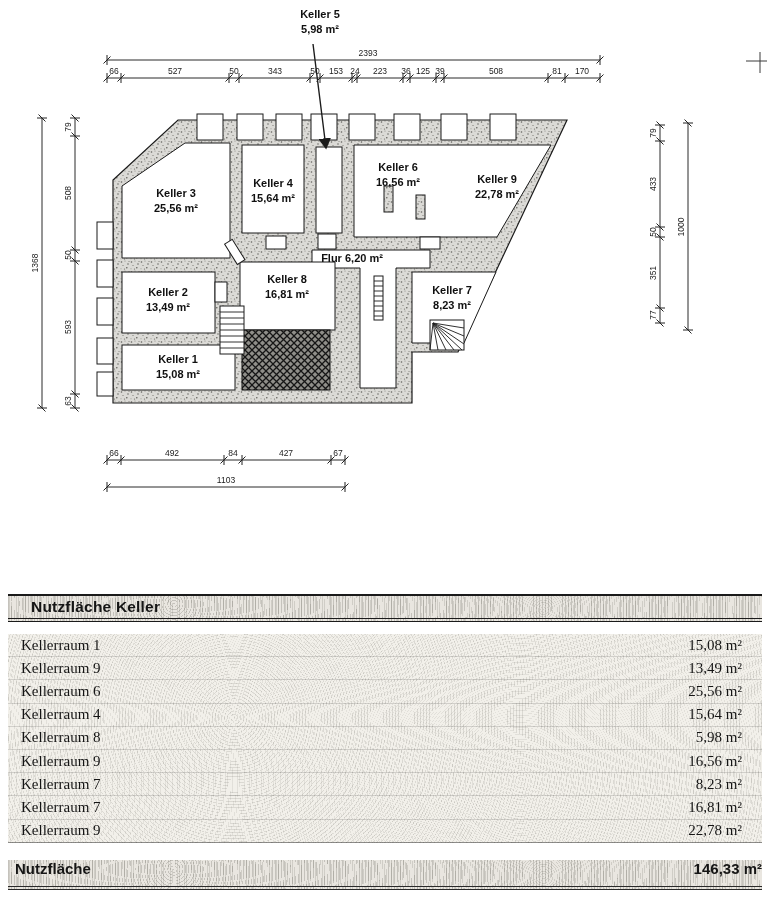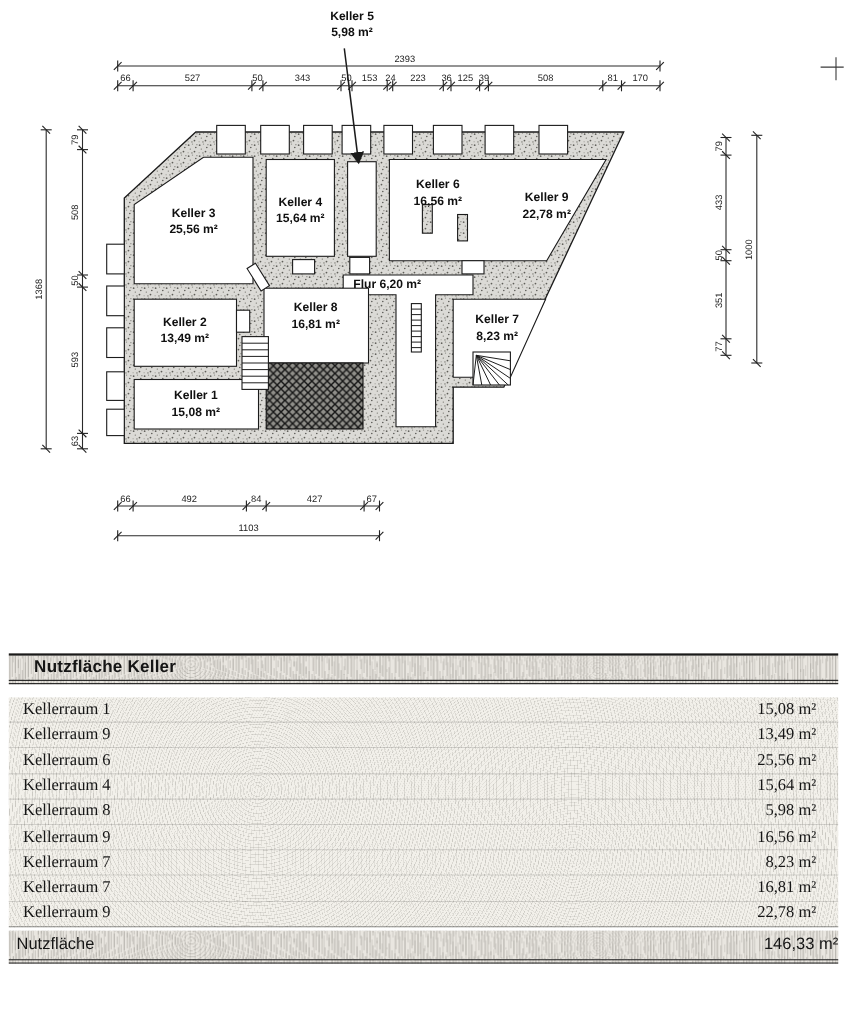--- a/index.html
+++ b/index.html
@@ -37,22 +37,22 @@
   }
   .rows{margin-top:12px;}
   .row{
     display:flex;justify-content:space-between;align-items:center;
     height:22.2px;font-size:15px;border-bottom:1px solid rgba(40,40,40,.16);font-family:Liberation Serif, serif;
   }
   .row:last-child{border-bottom:1px solid rgba(40,40,40,.5);}
   .row .lbl{padding-left:13px;}
   .row .val{padding-right:20px;}
   .tfoot{
-    margin-top:3px;height:26px;display:flex;justify-content:space-between;align-items:center;
-    font-size:15px;border-bottom:4px double #2a2a2a;
+    margin-top:17px;height:26px;display:flex;justify-content:space-between;
+    font-size:15px;border-bottom:4px double #2a2a2a;font-weight:bold;
   }
   .tfoot .lbl{padding-left:7px;}
   .tfoot .val{}
 </style>
 </head>
 <body>
 
 <div class="page">
 
   <div class="plan-wrap">

